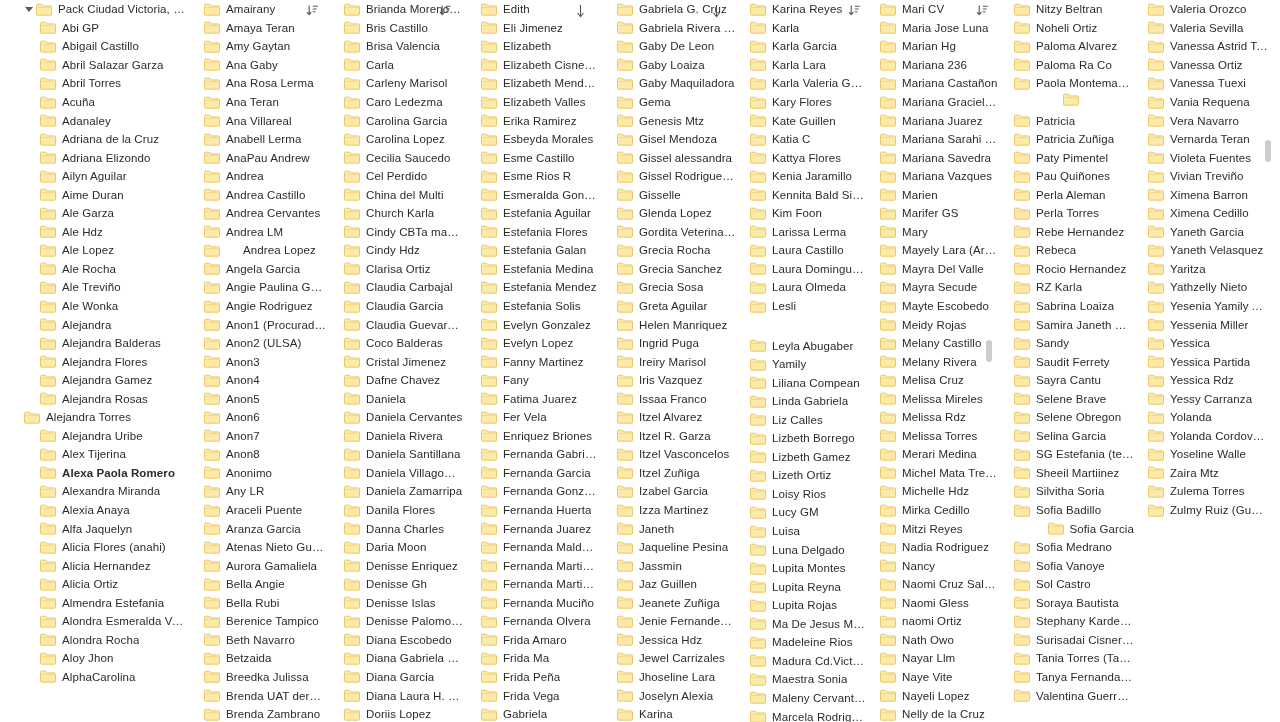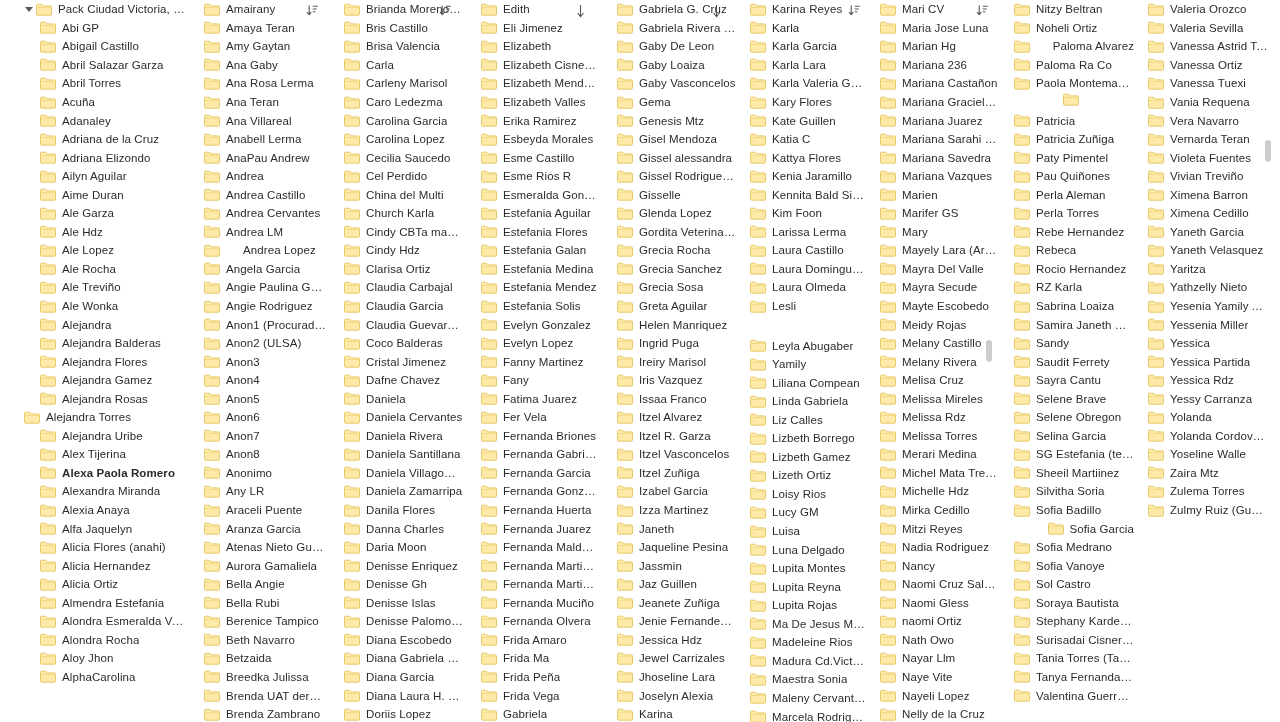--- a/index.html
+++ b/index.html
@@ -1342,21 +1342,21 @@
         </span>
         <span class="lbl">Fer Vela</span>
       </div>
       <div class="row" style="padding-left: 18px;">
         <span class="folder">
           <svg width="16" height="13" viewBox="0 0 16 13">
             <path d="M0.5 2.2 C0.5 1.6 0.9 1.2 1.5 1.2 L5.6 1.2 L7.0 2.9 L14.5 2.9 C15.1 2.9 15.5 3.3 15.5 3.9 L15.5 11.2 C15.5 11.8 15.1 12.2 14.5 12.2 L1.5 12.2 C0.9 12.2 0.5 11.8 0.5 11.2 Z" fill="#fdeaa8" stroke="#e8c96a" stroke-width="1"></path>
             <path d="M1.6 4.6 L14.4 4.6" stroke="#e8c96a" stroke-width="0.8" opacity="0.7"></path>
           </svg>
         </span>
-        <span class="lbl">Fernanda Briones</span>
+        <span class="lbl">Enriquez Briones</span>
       </div>
       <div class="row" style="padding-left: 18px;">
         <span class="folder">
           <svg width="16" height="13" viewBox="0 0 16 13">
             <path d="M0.5 2.2 C0.5 1.6 0.9 1.2 1.5 1.2 L5.6 1.2 L7.0 2.9 L14.5 2.9 C15.1 2.9 15.5 3.3 15.5 3.9 L15.5 11.2 C15.5 11.8 15.1 12.2 14.5 12.2 L1.5 12.2 C0.9 12.2 0.5 11.8 0.5 11.2 Z" fill="#fdeaa8" stroke="#e8c96a" stroke-width="1"></path>
             <path d="M1.6 4.6 L14.4 4.6" stroke="#e8c96a" stroke-width="0.8" opacity="0.7"></path>
           </svg>
         </span>
         <span class="lbl">Fernanda Gabriela Ac...</span>
       </div>
@@ -1527,21 +1527,21 @@
         </span>
         <span class="lbl">Gaby Loaiza</span>
       </div>
       <div class="row" style="padding-left: 18px;">
         <span class="folder">
           <svg width="16" height="13" viewBox="0 0 16 13">
             <path d="M0.5 2.2 C0.5 1.6 0.9 1.2 1.5 1.2 L5.6 1.2 L7.0 2.9 L14.5 2.9 C15.1 2.9 15.5 3.3 15.5 3.9 L15.5 11.2 C15.5 11.8 15.1 12.2 14.5 12.2 L1.5 12.2 C0.9 12.2 0.5 11.8 0.5 11.2 Z" fill="#fdeaa8" stroke="#e8c96a" stroke-width="1"></path>
             <path d="M1.6 4.6 L14.4 4.6" stroke="#e8c96a" stroke-width="0.8" opacity="0.7"></path>
           </svg>
         </span>
-        <span class="lbl">Gaby Vasconcelos</span>
+        <span class="lbl">Gaby Maquiladora</span>
       </div>
       <div class="row" style="padding-left: 18px;">
         <span class="folder">
           <svg width="16" height="13" viewBox="0 0 16 13">
             <path d="M0.5 2.2 C0.5 1.6 0.9 1.2 1.5 1.2 L5.6 1.2 L7.0 2.9 L14.5 2.9 C15.1 2.9 15.5 3.3 15.5 3.9 L15.5 11.2 C15.5 11.8 15.1 12.2 14.5 12.2 L1.5 12.2 C0.9 12.2 0.5 11.8 0.5 11.2 Z" fill="#fdeaa8" stroke="#e8c96a" stroke-width="1"></path>
             <path d="M1.6 4.6 L14.4 4.6" stroke="#e8c96a" stroke-width="0.8" opacity="0.7"></path>
           </svg>
         </span>
         <span class="lbl">Gema</span>
       </div>
@@ -2572,21 +2572,21 @@
       </div>
       <div class="row" style="padding-left: 14px;">
         <span class="folder">
           <svg width="16" height="13" viewBox="0 0 16 13">
             <path d="M0.5 2.2 C0.5 1.6 0.9 1.2 1.5 1.2 L5.6 1.2 L7.0 2.9 L14.5 2.9 C15.1 2.9 15.5 3.3 15.5 3.9 L15.5 11.2 C15.5 11.8 15.1 12.2 14.5 12.2 L1.5 12.2 C0.9 12.2 0.5 11.8 0.5 11.2 Z" fill="#fdeaa8" stroke="#e8c96a" stroke-width="1"></path>
             <path d="M1.6 4.6 L14.4 4.6" stroke="#e8c96a" stroke-width="0.8" opacity="0.7"></path>
           </svg>
         </span>
         <span class="lbl">Noheli Ortiz</span>
       </div>
-      <div class="row" style="padding-left: 14px; justify-content: space-between;">
+      <div class="row" style="padding-left: 14px;">
         <span class="folder">
           <svg width="16" height="13" viewBox="0 0 16 13">
             <path d="M0.5 2.2 C0.5 1.6 0.9 1.2 1.5 1.2 L5.6 1.2 L7.0 2.9 L14.5 2.9 C15.1 2.9 15.5 3.3 15.5 3.9 L15.5 11.2 C15.5 11.8 15.1 12.2 14.5 12.2 L1.5 12.2 C0.9 12.2 0.5 11.8 0.5 11.2 Z" fill="#fdeaa8" stroke="#e8c96a" stroke-width="1"></path>
             <path d="M1.6 4.6 L14.4 4.6" stroke="#e8c96a" stroke-width="0.8" opacity="0.7"></path>
           </svg>
         </span>
         <span class="lbl">Paloma Alvarez</span>
       </div>
       <div class="row" style="padding-left: 14px;">
         <span class="folder">

